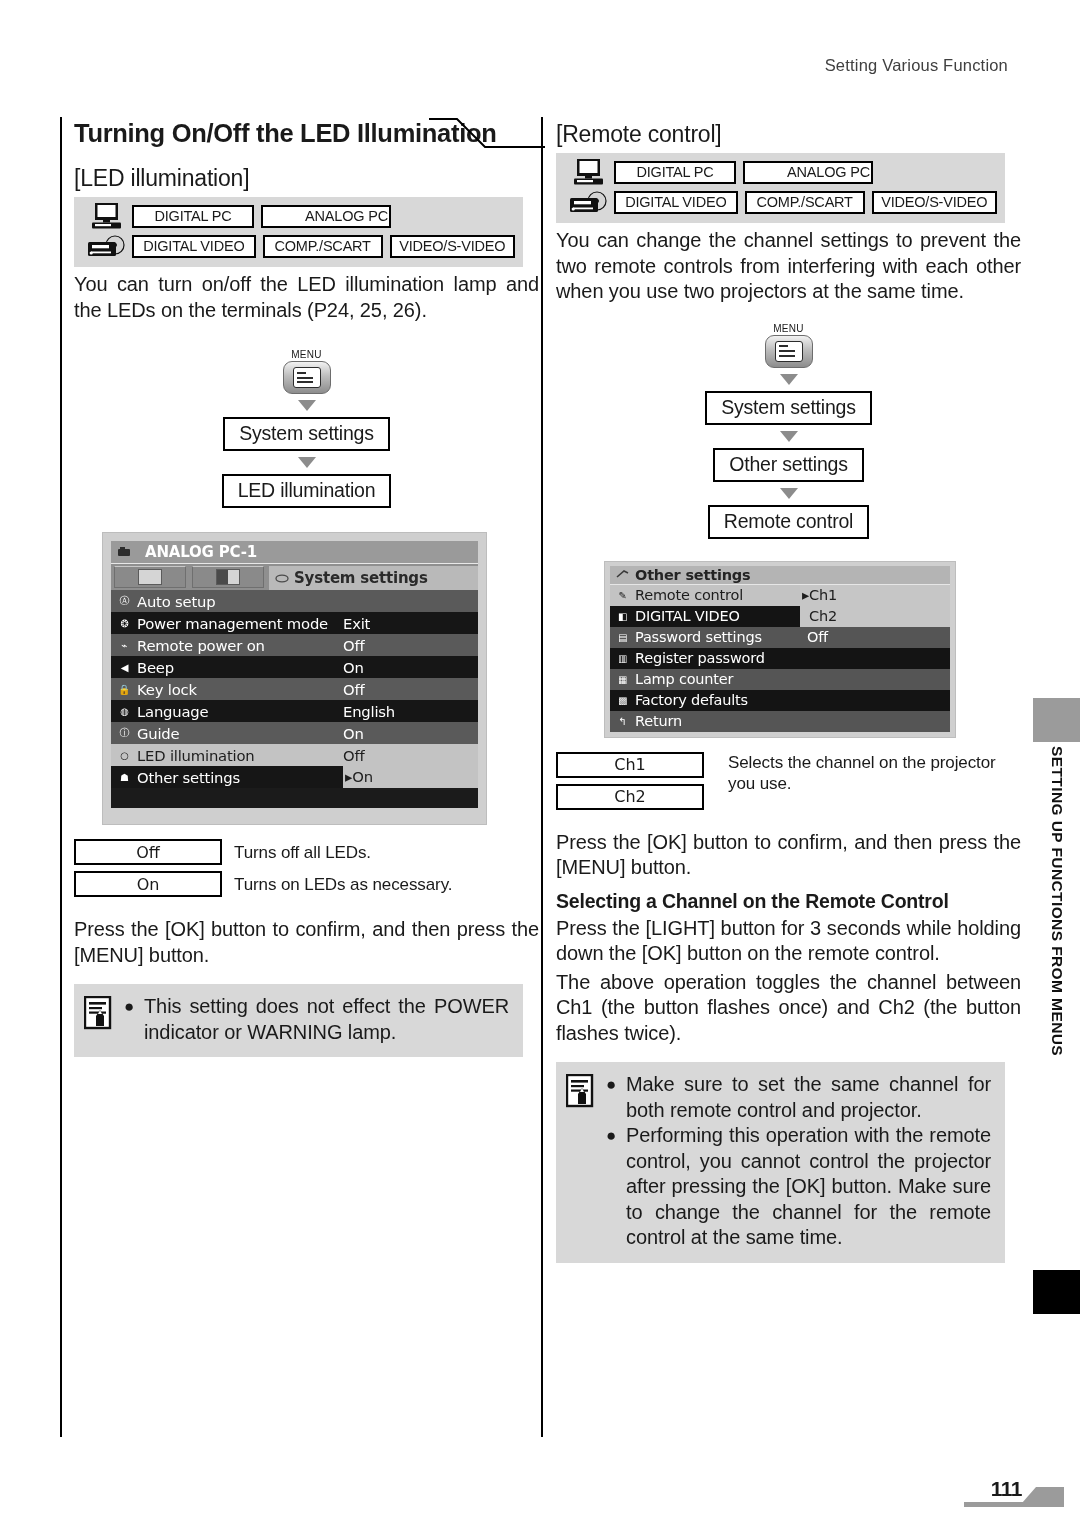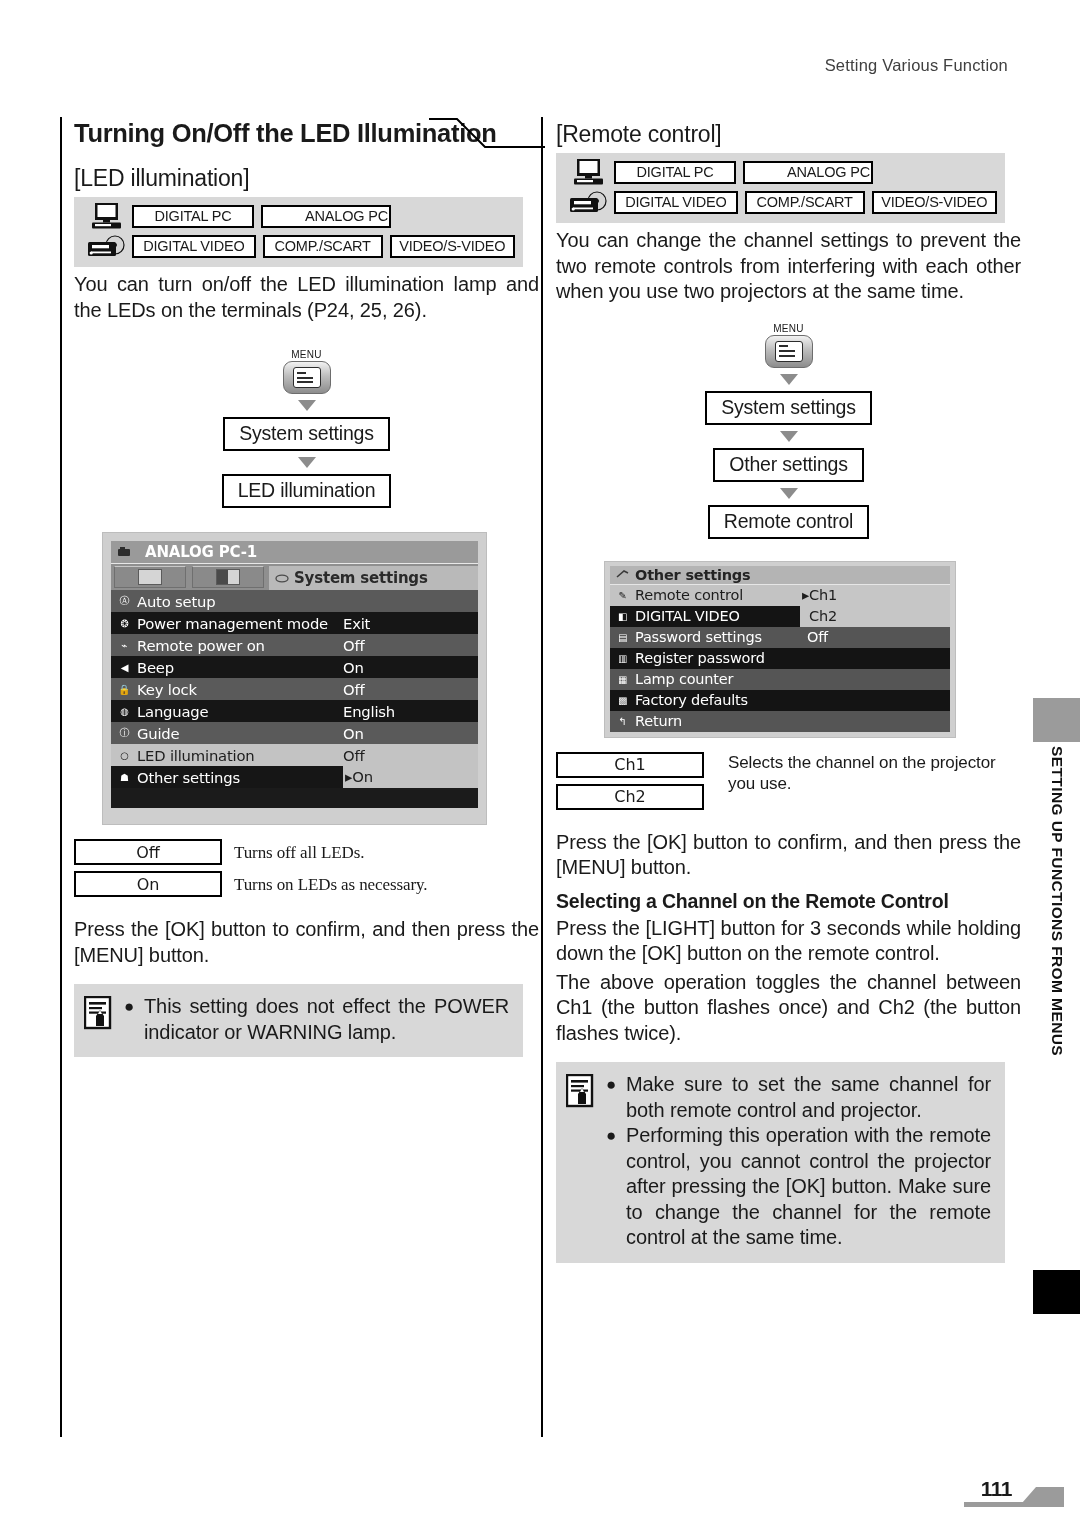--- a/index.html
+++ b/index.html
@@ -369,21 +369,20 @@
     align-items: center;
     justify-content: center;
     box-sizing: border-box;
   }
   .opt-desc {
     font-size: 17px;
     line-height: 21px;
     margin-left: 12px;
     padding-top: 3px;
     letter-spacing: -0.1px;
-    font-family: Liberation Serif, serif;
   }
   .opt-table-right .opt-row { position: relative; }
   .opt-right-desc {
     position: absolute;
     left: 172px;
     top: 0px;
     width: 290px;
     font-size: 17px;
     line-height: 21px;
     letter-spacing: -0.1px;
@@ -452,21 +451,21 @@
     left: 1033px;
     top: 1270px;
     width: 47px;
     height: 44px;
     background: #000;
   }
 
   
   .folio {
     position: absolute;
-    right: 68px;
+    right: 58px;
     bottom: 28px;
     font-size: 21px;
     font-weight: bold;
     letter-spacing: -0.5px;
   }
   .folio-rule {
     position: absolute;
     right: 16px;
     bottom: 22px;
     width: 100px;

